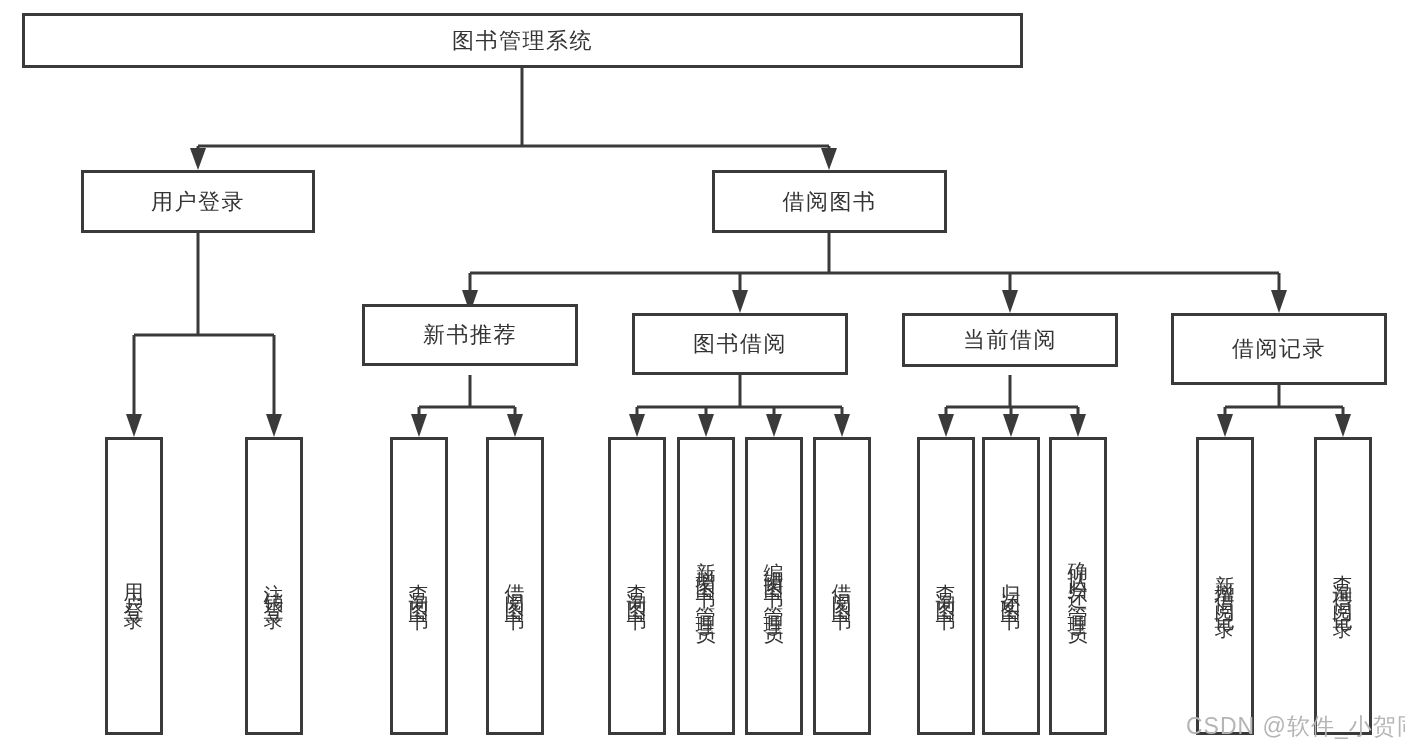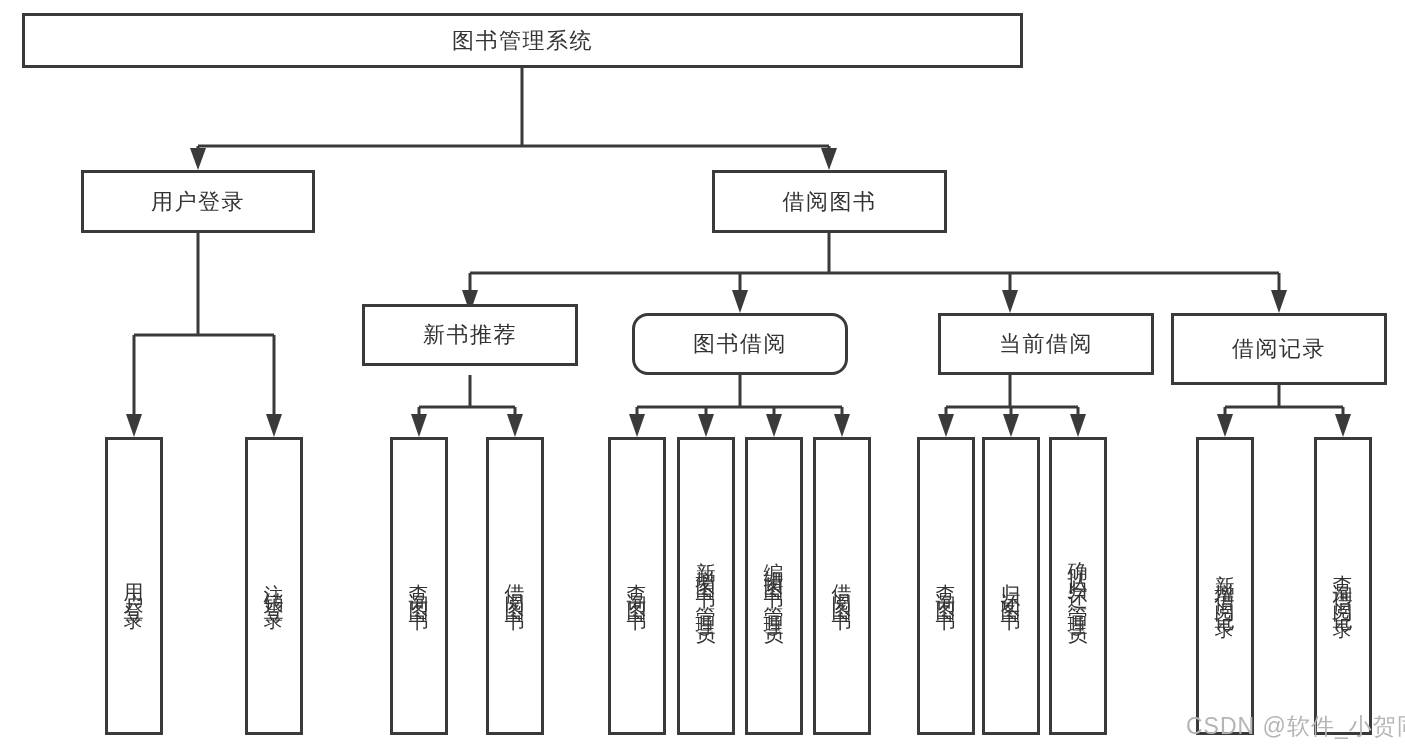--- a/index.html
+++ b/index.html
@@ -90,22 +90,22 @@
     <polygon points="1217,414 1233,414 1225,437"></polygon>
     <polygon points="1335,414 1351,414 1343,437"></polygon>
   </svg>
 
   <div class="node" style="left:22px;top:13px;width:1001px;height:55px;">图书管理系统</div>
 
   <div class="node" style="left:81px;top:170px;width:234px;height:63px;">用户登录</div>
   <div class="node" style="left:712px;top:170px;width:235px;height:63px;">借阅图书</div>
 
   <div class="node" style="left:362px;top:304px;width:216px;height:62px;">新书推荐</div>
-  <div class="node" style="left:632px;top:313px;width:216px;height:62px;border-radius:16px;">图书借阅</div>
-  <div class="node" style="left:902px;top:313px;width:216px;height:62px;margin-left:36px;">当前借阅</div>
+  <div class="node" style="left:632px;top:313px;width:216px;height:62px;">图书借阅</div>
+  <div class="node" style="left:902px;top:313px;width:216px;height:54px;">当前借阅</div>
   <div class="node" style="left:1171px;top:313px;width:216px;height:72px;">借阅记录</div>
 
   <div class="node leaf" style="left:105px;top:437px;width:58px;height:298px;">用户登录</div>
   <div class="node leaf" style="left:245px;top:437px;width:58px;height:298px;">注销登录</div>
 
   <div class="node leaf" style="left:390px;top:437px;width:58px;height:298px;">查询图书</div>
   <div class="node leaf" style="left:486px;top:437px;width:58px;height:298px;">借阅图书</div>
 
   <div class="node leaf" style="left:608px;top:437px;width:58px;height:298px;">查询图书</div>
   <div class="node leaf" style="left:677px;top:437px;width:58px;height:298px;">新增图书（管理员）</div>

